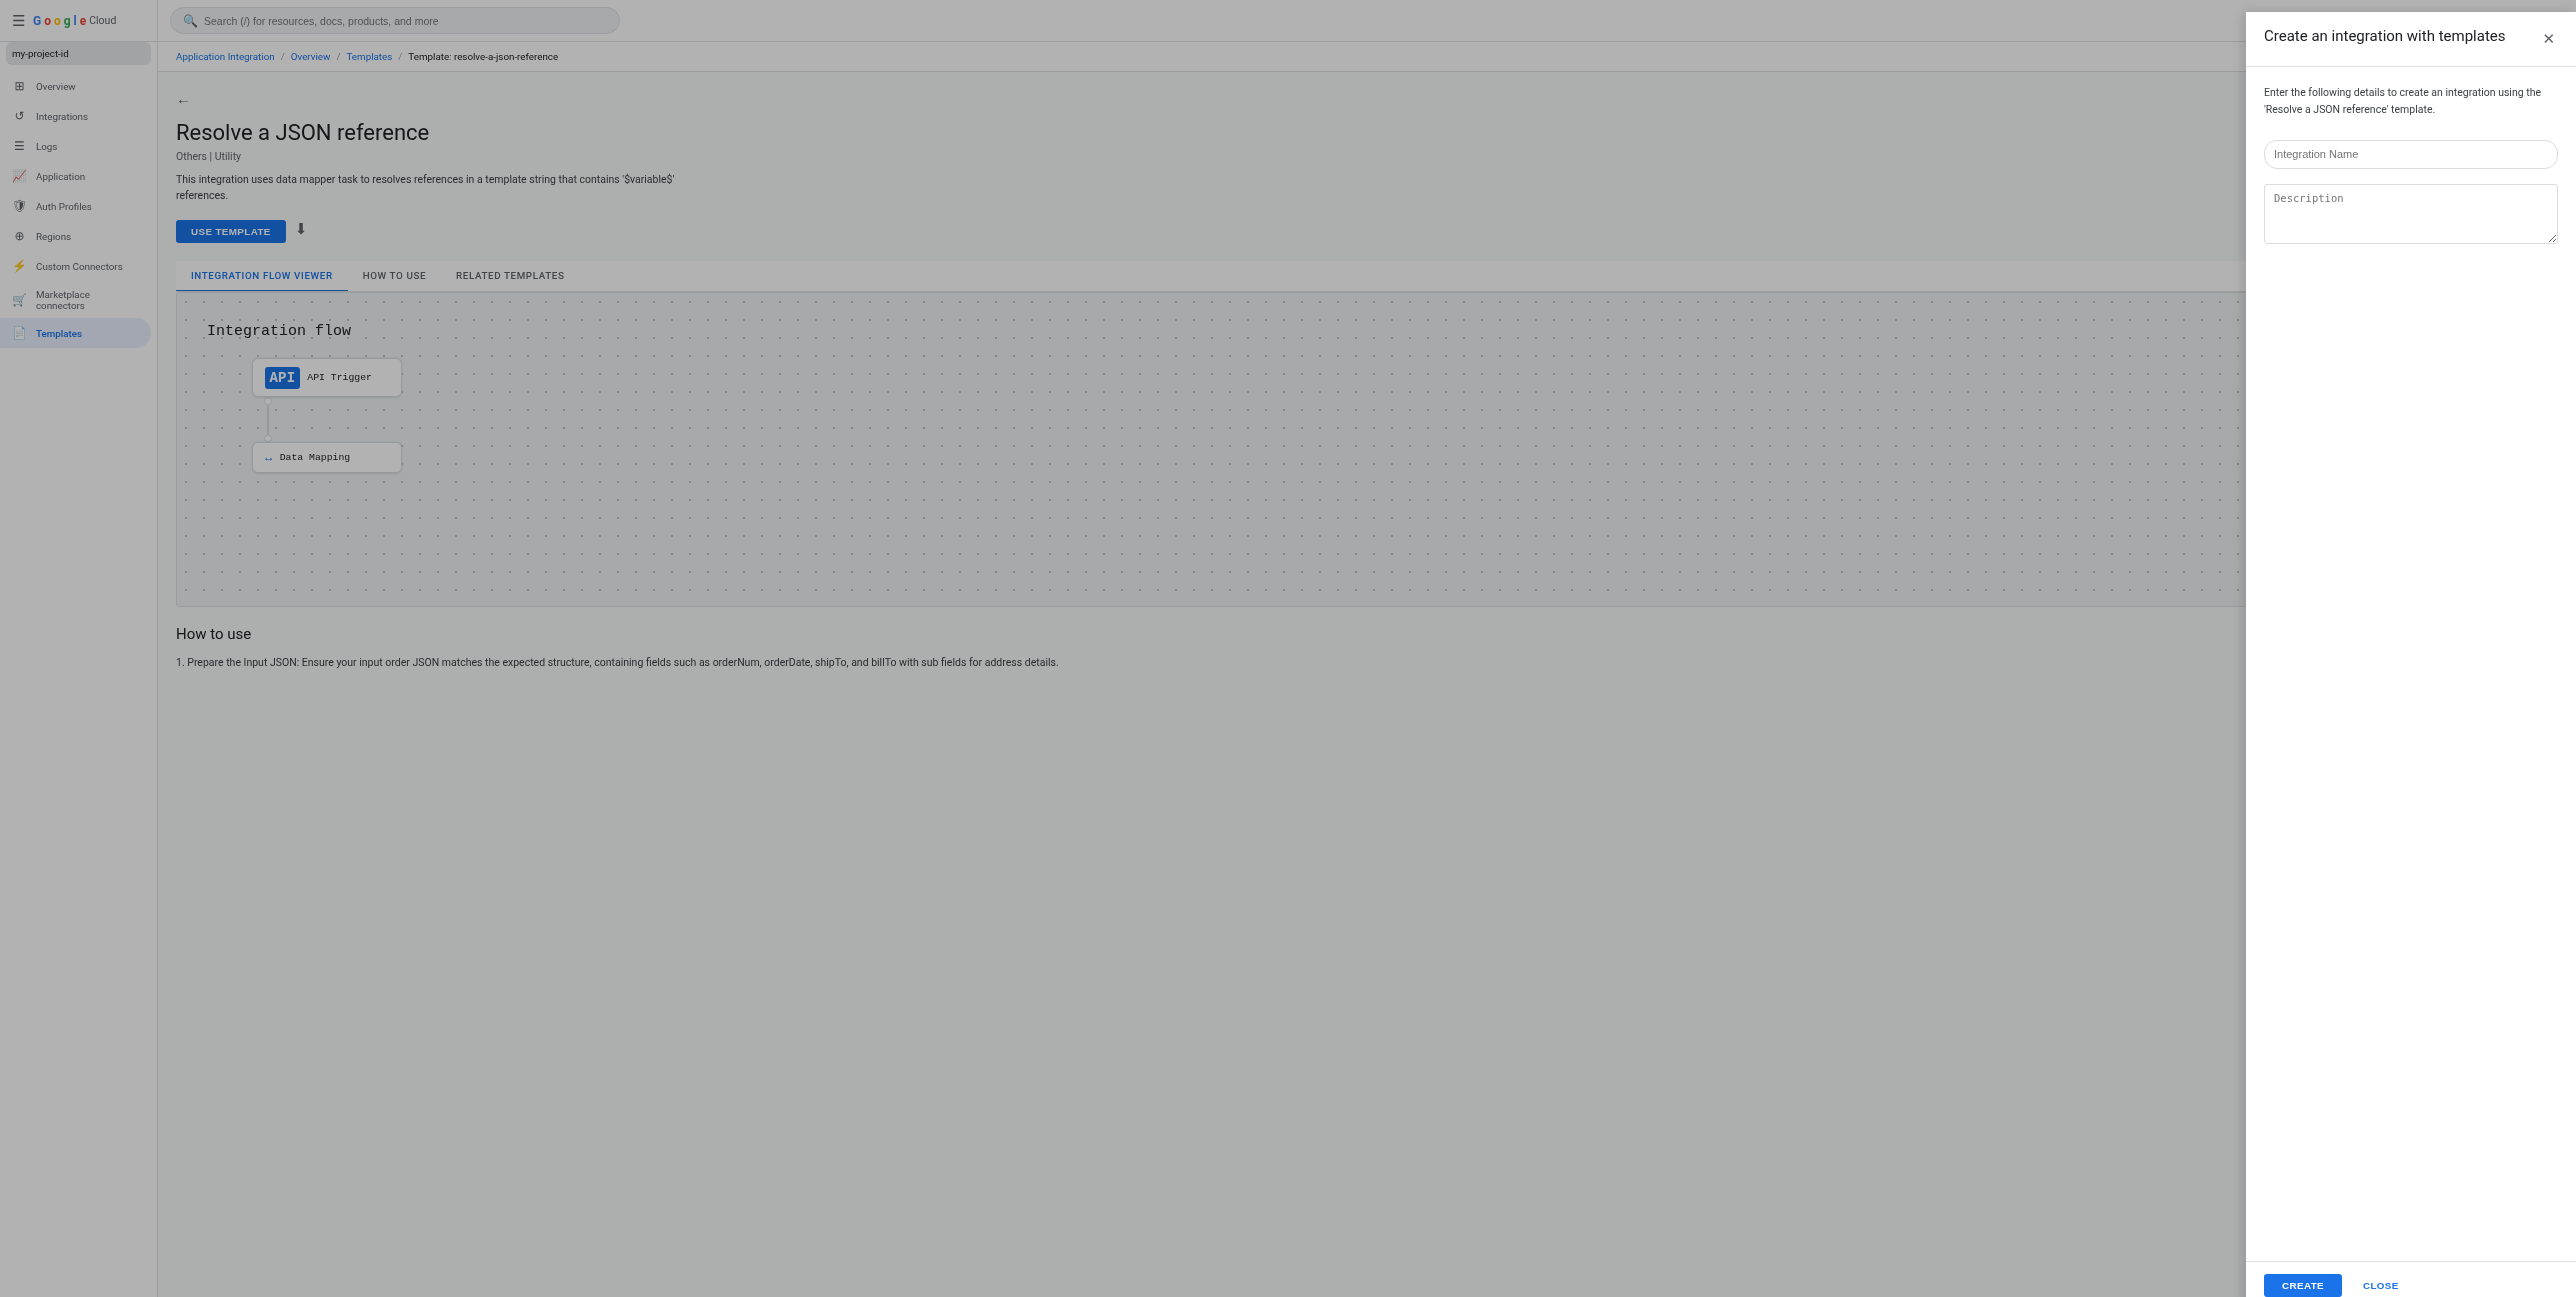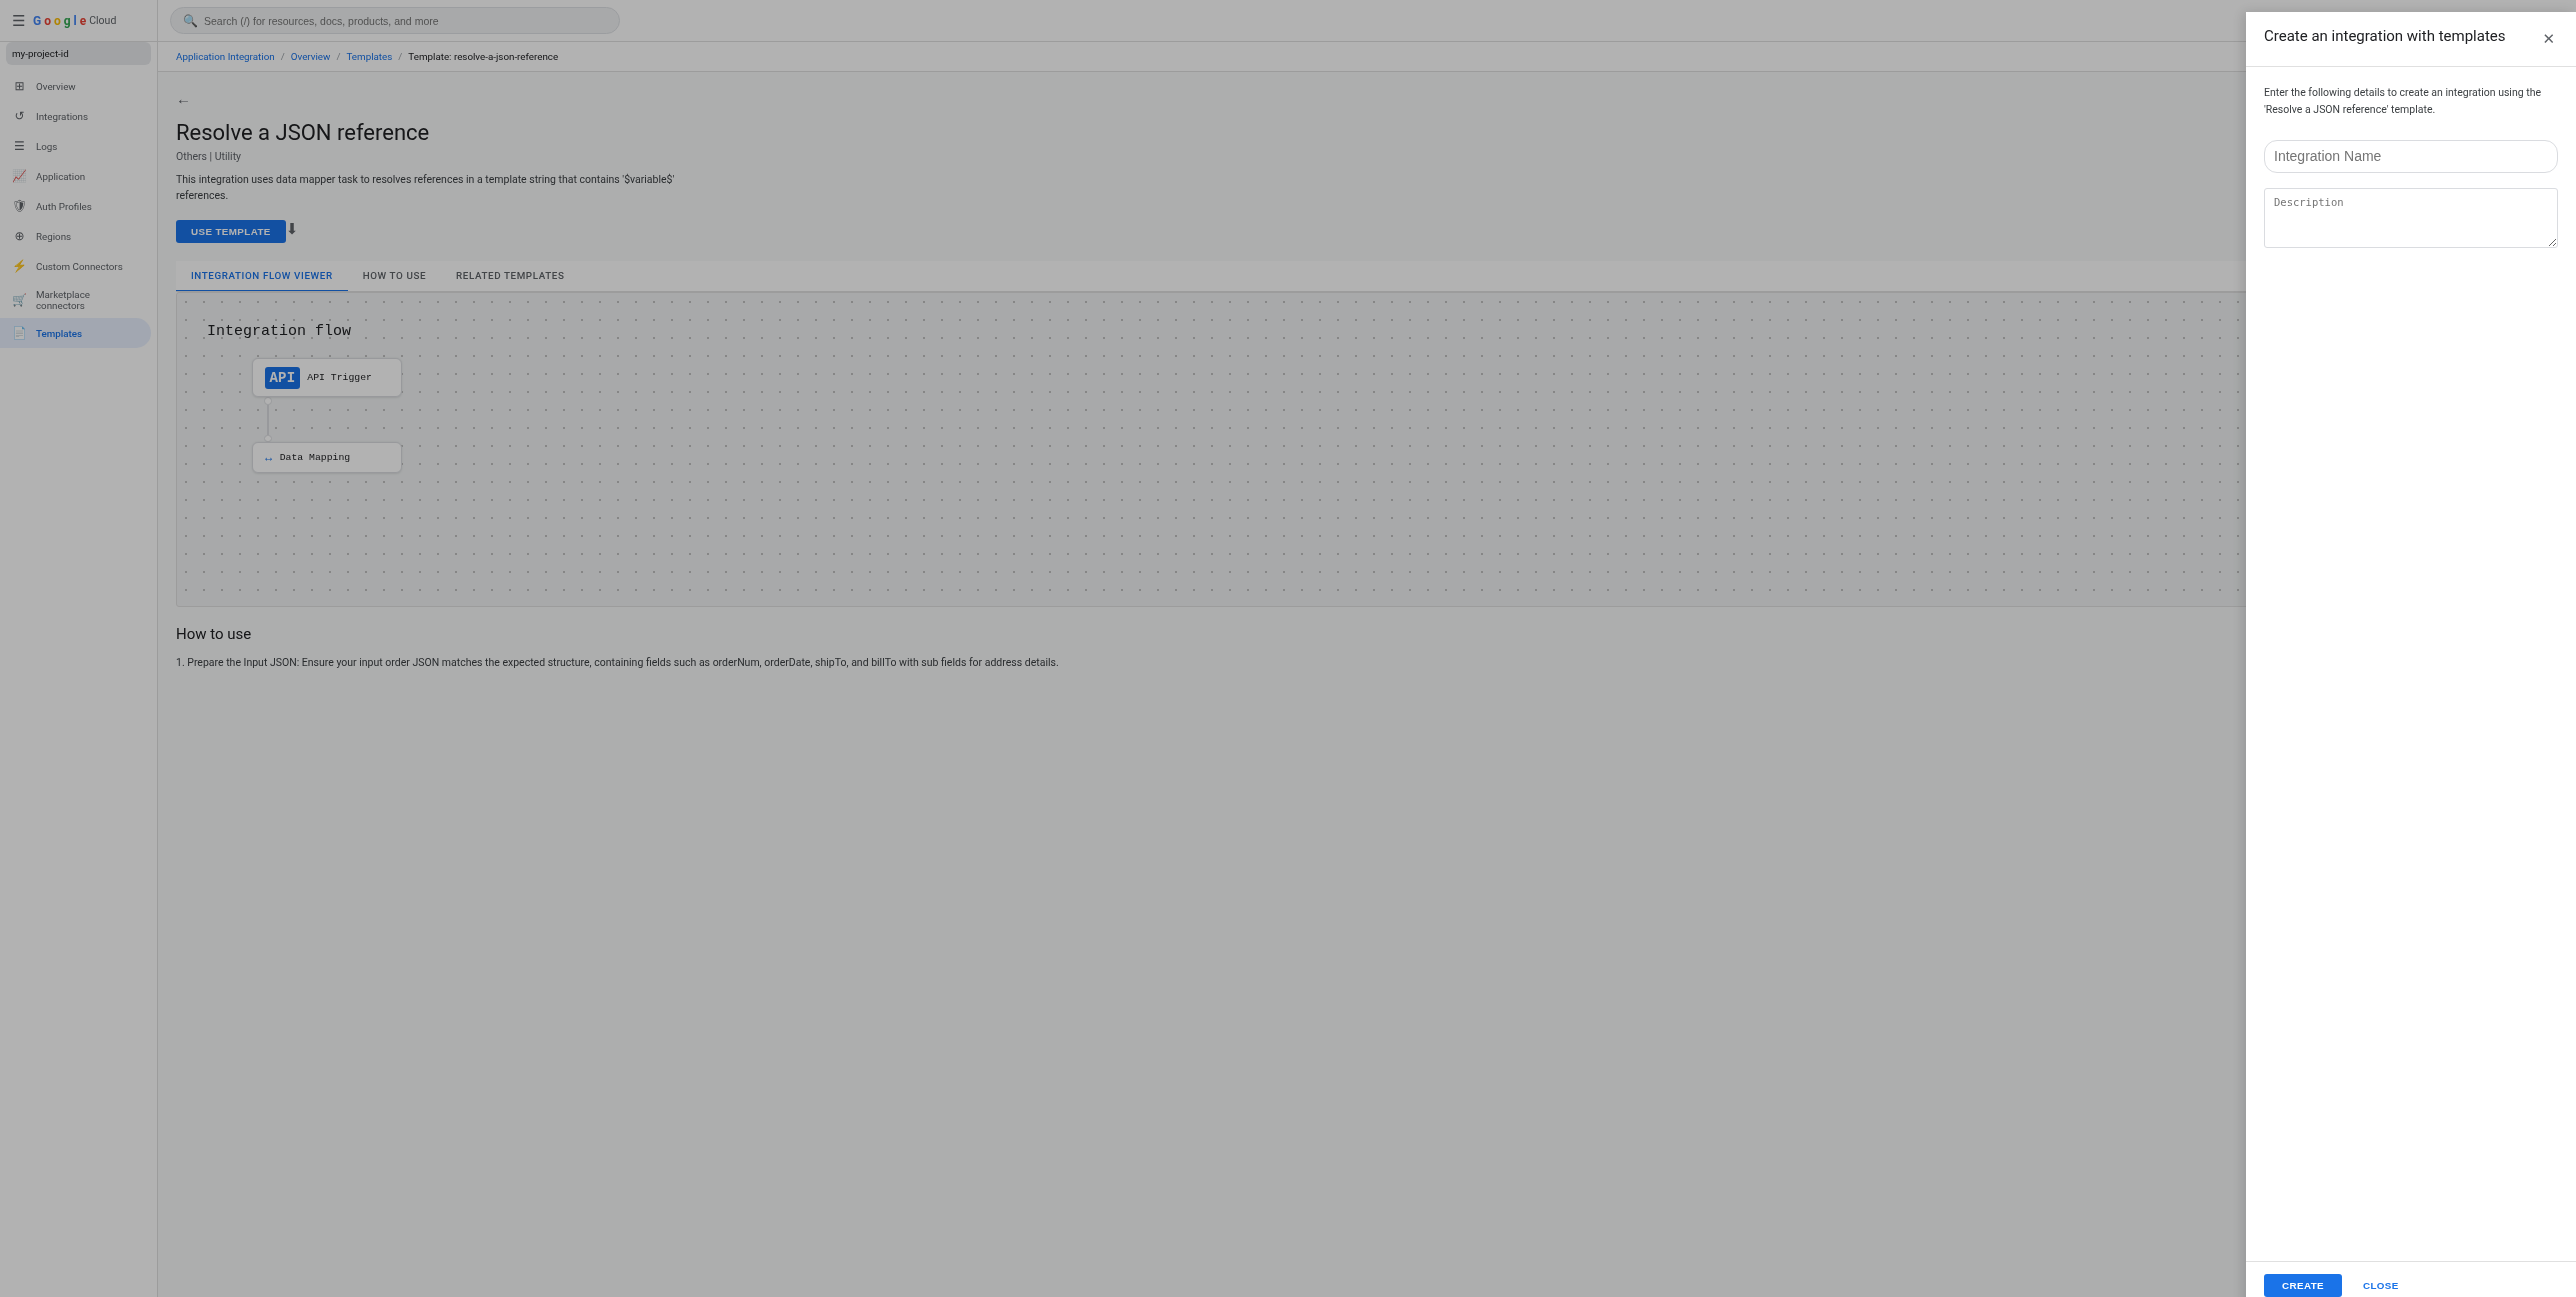--- a/index.html
+++ b/index.html
@@ -43,21 +43,21 @@
     .content { flex: 1; overflow-y: auto; padding: 18px; background: #f8f9fa; }
     .back-btn { color: #5f6368; cursor: pointer; font-size: 15px; margin-bottom: 12px; display: inline-flex; }
 
     .page-header { margin-bottom: 15px; }
     .page-title { font-size: 22px; font-weight: 400; color: #202124; margin-bottom: 4.5px; }
     .page-subtitle { font-size: 10.5px; color: #5f6368; margin-bottom: 7.5px; }
     .tag-label { font-size: 9px; color: #5f6368; margin-right: 4.5px; }
     .tag-chip { background: #e8eaed; border-radius: 3px; padding: 1.5px 6px; font-size: 9px; color: #202124; display: inline-block; }
     .page-description { font-size: 10.5px; color: #3c4043; margin: 9px 0 15px; line-height: 1.6; max-width: 525px; }
 
-    .action-bar { display: flex; align-items: flex-start; margin-bottom: 18px; }
+    .action-bar { display: flex; align-items: flex-start; gap: 9px; margin-bottom: 18px; }
     .btn-use-template { background: #1a73e8; color: #fff; border: none; padding: 6px 15px; border-radius: 3px; font-size: 9.8px; font-weight: 600; cursor: pointer; letter-spacing: 0.4px; }
     .btn-download { color: #5f6368; cursor: pointer; font-size: 15px; background: none; border: none; }
 
     
     .tabs { display: flex; border-bottom: 0.8px solid #e0e0e0; margin-bottom: 0; background: #fff; }
     .tab { padding: 9px 15px; font-size: 9.8px; font-weight: 500; color: #5f6368; cursor: pointer; border-bottom: 1.5px solid transparent; letter-spacing: 0.6px; text-transform: uppercase; }
     .tab.active { color: #1a73e8; border-bottom: 1.5px solid #1a73e8; }
 
     
     .flow-container { background: #f1f3f4; border: 0.8px solid #e0e0e0; border-radius: 3px; min-height: 315px; position: relative; overflow: hidden; display: flex; }
@@ -87,21 +87,21 @@
 
     
     .overlay-backdrop { position: fixed; top: 0; left: 0; right: 0; bottom: 0; background: rgba(0,0,0,0.3); z-index: 100; }
     .overlay-panel { position: fixed; top: 12px; right: 0; width: 330px; height: 100vh; background: #fff; z-index: 101; display: flex; flex-direction: column; box-shadow: -3px 0 12px rgba(0,0,0,0.15); }
     .panel-header { padding: 15px 18px; border-bottom: 0.8px solid #e0e0e0; display: flex; justify-content: space-between; align-items: flex-start; }
     .panel-title { font-size: 15px; font-weight: 400; color: #202124; }
     .panel-close { cursor: pointer; color: #5f6368; font-size: 15px; background: none; border: none; padding: 3px; }
     .panel-body { padding: 18px; flex: 1; overflow-y: auto; }
     .panel-description { font-size: 10.5px; color: #3c4043; line-height: 1.6; margin-bottom: 21px; }
     .form-field { margin-bottom: 15px; }
-    .form-input { width: 100%; border: 0.8px solid #dadce0; border-radius: 13px; padding: 7.5px 9px; font-size: 14px; outline: none; color: #202124; }
+    .form-input { width: 100%; border: 0.8px solid #dadce0; border-radius: 13px; padding: 7.5px 9px; font-size: 11px; outline: none; color: #202124; }
     .form-textarea { width: 100%; border: 0.8px solid #dadce0; border-radius: 3px; padding: 7.5px 9px; font-size: 10.5px; outline: none; color: #202124; min-height: 60px; resize: vertical; }
     .panel-actions { padding: 12px 18px; border-top: 0.8px solid #e0e0e0; display: flex; gap: 9px; }
     .btn-create { background: #1a73e8; color: #fff; border: none; padding: 6px 18px; border-radius: 3px; font-size: 9.8px; font-weight: 600; cursor: pointer; letter-spacing: 0.4px; }
     .btn-close { background: transparent; color: #1a73e8; border: none; padding: 6px 12px; border-radius: 3px; font-size: 9.8px; font-weight: 600; cursor: pointer; letter-spacing: 0.4px; }
 
     
     .flow-canvas-bg {
       position: absolute; top: 0; left: 0; right: 0; bottom: 0;
       background-image: radial-gradient(circle, #c0c0c0 0.8px, transparent 0.8px);
       background-size: 18px 18px;

